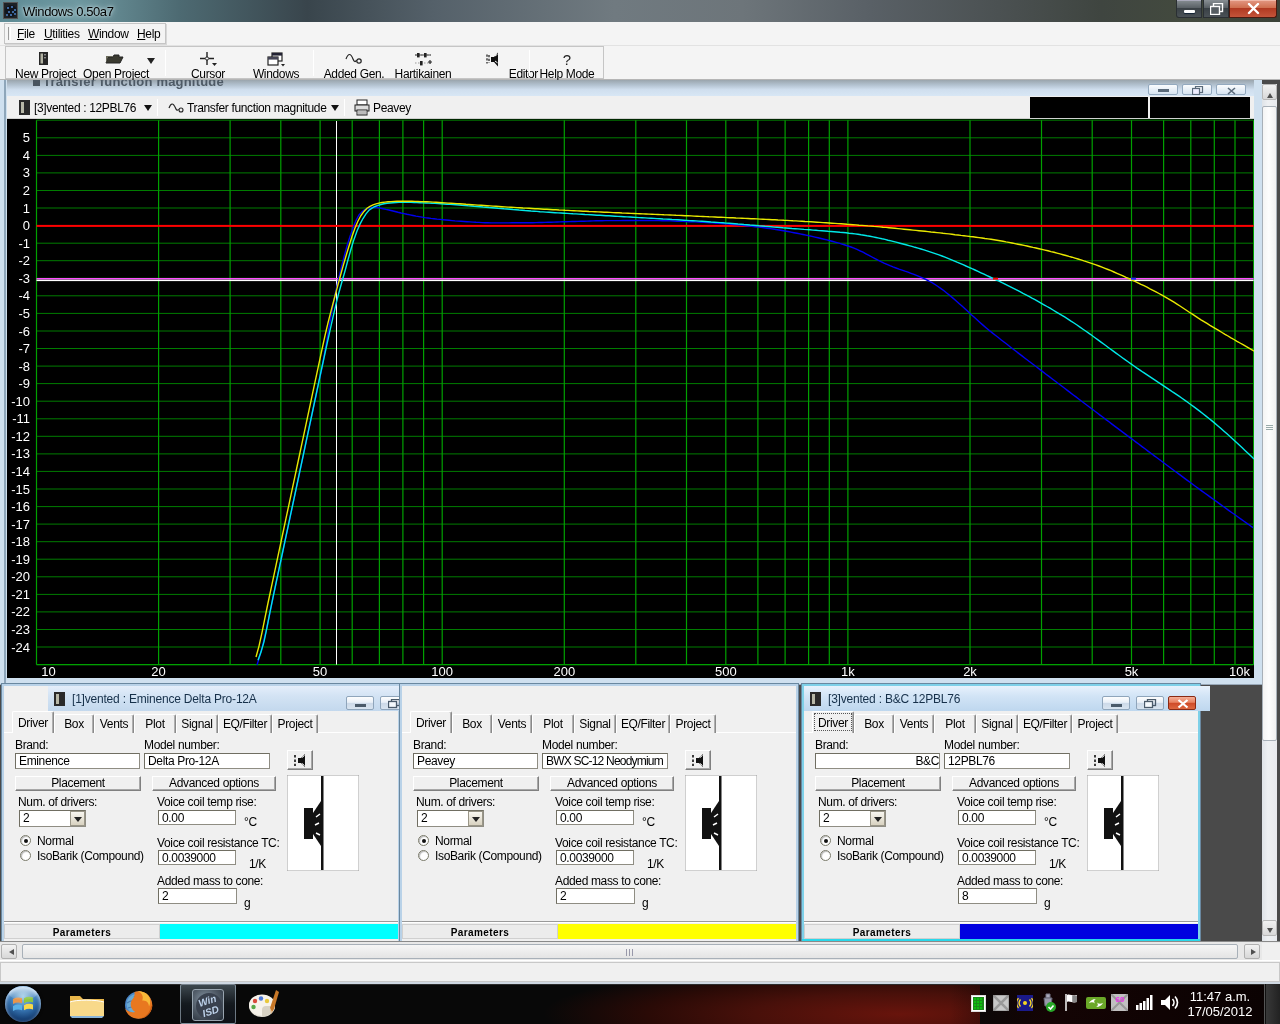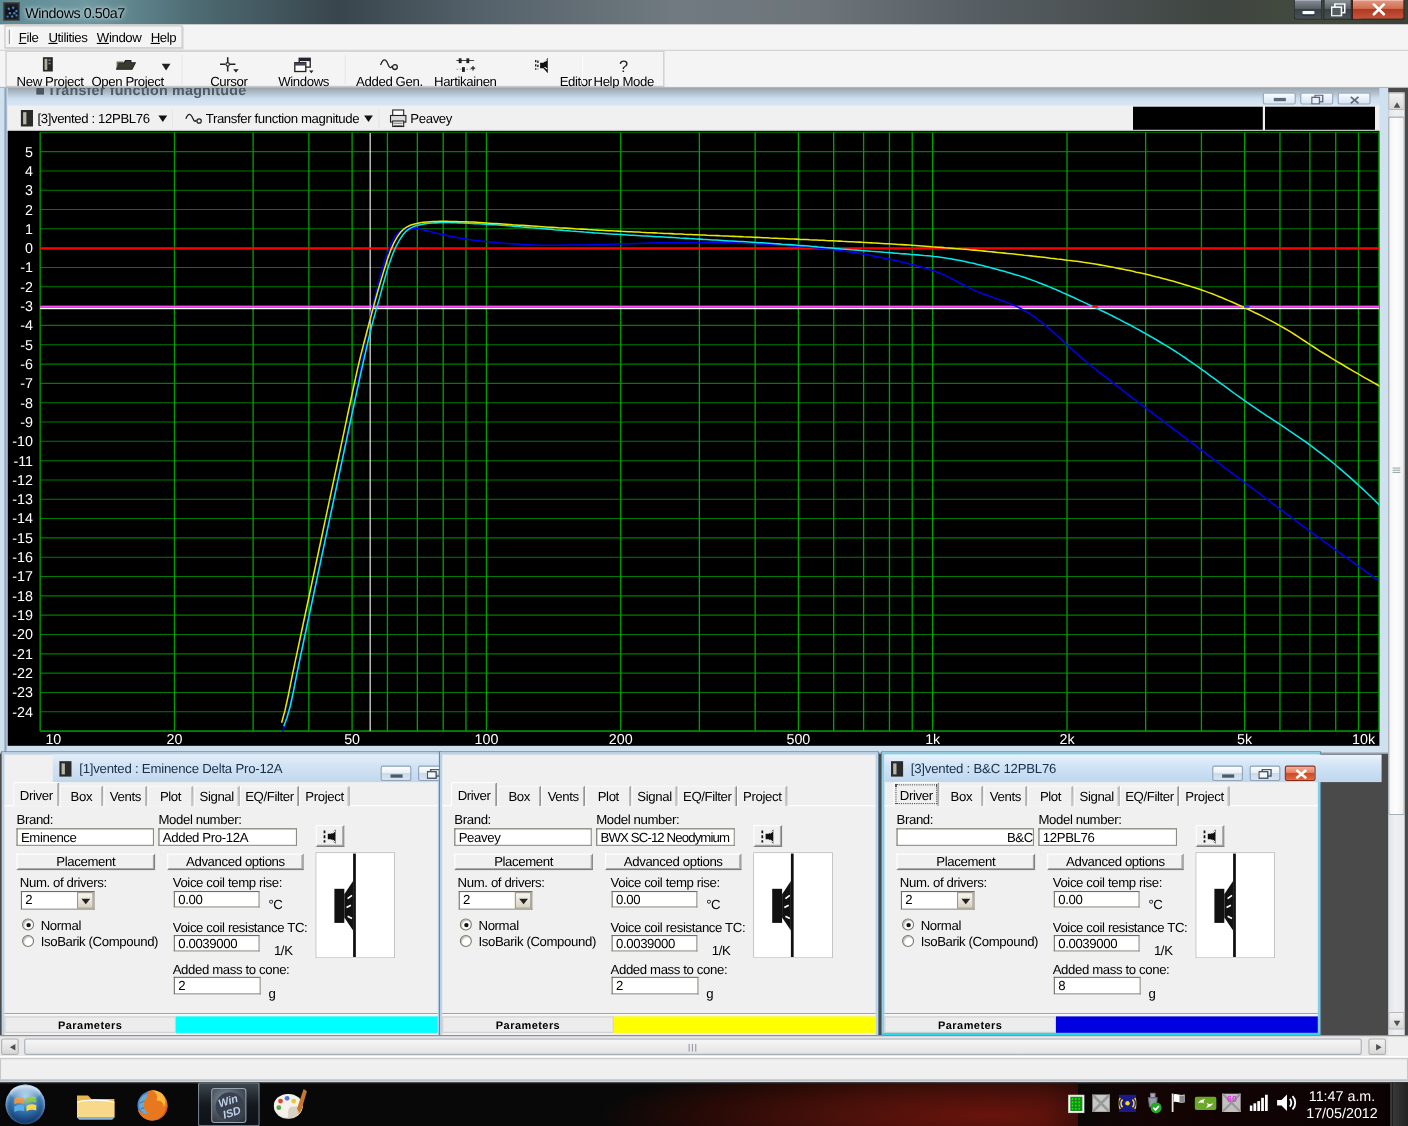--- a/index.html
+++ b/index.html
@@ -233,21 +233,21 @@
       <div class="abs" style="left:50px;top:28px;width:40px;height:19px;background:#f0f0f0;border:1px solid #8a8a8a;border-bottom:none;border-top-color:#fff;border-left-color:#fff;border-radius:2px 2px 0 0;box-shadow:inset -1px 0 0 #b0b0b0;z-index:2;font-size:12px;letter-spacing:-0.35px;color:#000;text-align:center;padding-top:2px;">Box</div>
       <div class="abs" style="left:90px;top:28px;width:40px;height:19px;background:#f0f0f0;border:1px solid #8a8a8a;border-bottom:none;border-top-color:#fff;border-left-color:#fff;border-radius:2px 2px 0 0;box-shadow:inset -1px 0 0 #b0b0b0;z-index:2;font-size:12px;letter-spacing:-0.35px;color:#000;text-align:center;padding-top:2px;">Vents</div>
       <div class="abs" style="left:130px;top:28px;width:42px;height:19px;background:#f0f0f0;border:1px solid #8a8a8a;border-bottom:none;border-top-color:#fff;border-left-color:#fff;border-radius:2px 2px 0 0;box-shadow:inset -1px 0 0 #b0b0b0;z-index:2;font-size:12px;letter-spacing:-0.35px;color:#000;text-align:center;padding-top:2px;">Plot</div>
       <div class="abs" style="left:172px;top:28px;width:42px;height:19px;background:#f0f0f0;border:1px solid #8a8a8a;border-bottom:none;border-top-color:#fff;border-left-color:#fff;border-radius:2px 2px 0 0;box-shadow:inset -1px 0 0 #b0b0b0;z-index:2;font-size:12px;letter-spacing:-0.35px;color:#000;text-align:center;padding-top:2px;">Signal</div>
       <div class="abs" style="left:214px;top:28px;width:54px;height:19px;background:#f0f0f0;border:1px solid #8a8a8a;border-bottom:none;border-top-color:#fff;border-left-color:#fff;border-radius:2px 2px 0 0;box-shadow:inset -1px 0 0 #b0b0b0;z-index:2;font-size:12px;letter-spacing:-0.35px;color:#000;text-align:center;padding-top:2px;">EQ/Filter</div>
       <div class="abs" style="left:268px;top:28px;width:46px;height:19px;background:#f0f0f0;border:1px solid #8a8a8a;border-bottom:none;border-top-color:#fff;border-left-color:#fff;border-radius:2px 2px 0 0;box-shadow:inset -1px 0 0 #b0b0b0;z-index:2;font-size:12px;letter-spacing:-0.35px;color:#000;text-align:center;padding-top:2px;">Project</div>
       <div class="abs" style="left:0px;top:46px;width:394px;height:1px;background:#fff;z-index:1;"></div>
       <div class="lbl" style="left:11px;top:53px;">Brand:</div>
       <div class="lbl" style="left:140px;top:53px;">Model number:</div>
       <div class="inp" style="left:11px;top:67px;width:125px;height:16px;">Eminence</div>
-      <div class="inp" style="left:140px;top:67px;width:126px;height:16px;">Added Pro-12A</div>
+      <div class="inp" style="left:140px;top:67px;width:126px;height:16px;">Delta Pro-12A</div>
       <div class="btn3d" style="left:283px;top:64px;width:26px;height:20px;">
         <svg width="17" height="15" style="position:absolute;left:4px;top:2px">
           <path d="M3 2 v11" stroke="#111" stroke-width="1.6" stroke-dasharray="2.6 1.8"></path>
           <path d="M6 5 h3 l4-4 v13 l-4-4 h-3 z" fill="#111"></path>
           <path d="M10 4.5 l2.5-2 M10 10.5 l2.5 2" stroke="#fff" stroke-width="1"></path>
         </svg>
       </div>
       <div class="btn3d" style="left:11px;top:90px;width:126px;height:15px;line-height:13px;">Placement</div>
       <div class="btn3d" style="left:148px;top:90px;width:124px;height:15px;line-height:13px;">Advanced options</div>
       <div class="lbl" style="left:14px;top:110px;">Num. of drivers:</div>
@@ -334,21 +334,21 @@
           <path d="M26 38 L34 26 L34 71 L26 59 Z" fill="#111"></path>
           <path d="M29 42 l4-3 M28 50 l4-2 M29 58 l4 2" stroke="#fff" stroke-width="1.5"></path>
         </svg>
       </div>
       <div class="abs" style="left:0;top:235px;width:394px;height:1px;background:#9a9a9a;"></div>
       <div class="abs" style="left:0;top:236px;width:394px;height:1px;background:#fff;"></div>
       <div class="abs" style="left:0;top:238px;width:156px;height:15px;background:#ececec;border:1px solid #d0d0d0;font-size:10px;font-weight:bold;color:#000;text-align:center;line-height:15px;letter-spacing:0.4px;">Parameters</div>
       <div class="abs" style="left:156px;top:238px;width:238px;height:15px;background:#ffff00;"></div>
     </div>
 <div class="abs" style="left:802px;top:604px;width:398px;height:259px;background:#f0f0f0;border:2px solid #7ed0e8;box-shadow:0 0 0 1px #6a88a0;">
-      <div class="abs" style="left:0;top:0;width:452px;height:25px;background:linear-gradient(#e8f2fc,#d2e4f6 40%,#bed7ee);padding-left:20px;">
+      <div class="abs" style="left:0;top:0;width:406px;height:25px;background:linear-gradient(#e8f2fc,#d2e4f6 40%,#bed7ee);padding-left:20px;">
         <div class="abs" style="left:6px;top:6px;width:11px;height:14px;background:#2a2a2a;">
           <div class="abs" style="left:2px;top:2px;width:3px;height:10px;background:#b8b8a8;"></div>
         </div>
         <div class="abs" style="left:24px;top:6px;font-size:12px;letter-spacing:-0.2px;color:#16304a;white-space:nowrap;">[3]vented : B&amp;C 12PBL76</div>
         <div class="abs" style="left:298px;top:10px;width:28px;height:14px;background:linear-gradient(#fdfdfd,#e9f0f8 45%,#ccd9e8 50%,#d8e4f0);border:1px solid #8fa5bb;border-radius:2px;">
           <div class="abs" style="left:8px;top:7px;width:11px;height:3px;background:#4a5a6a;"></div>
         </div>
         <div class="abs" style="left:332px;top:10px;width:28px;height:14px;background:linear-gradient(#fdfdfd,#e9f0f8 45%,#ccd9e8 50%,#d8e4f0);border:1px solid #8fa5bb;border-radius:2px;">
           <svg class="abs" style="left:7px;top:2px" width="14" height="10">
             <rect x="3.5" y="0.5" width="8" height="6" fill="none" stroke="#4a5a6a" stroke-width="1.3"></rect>

